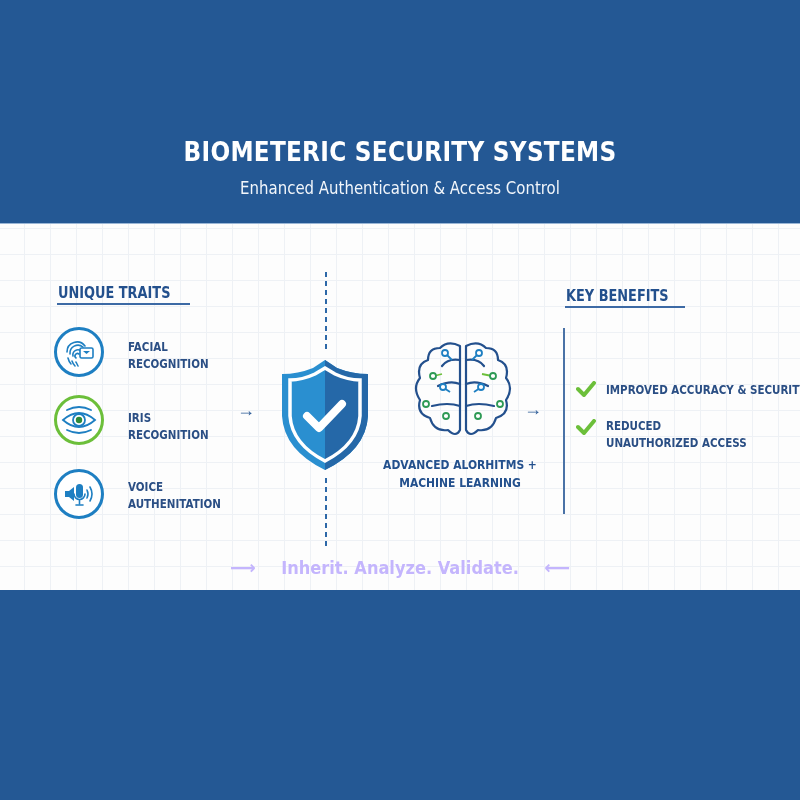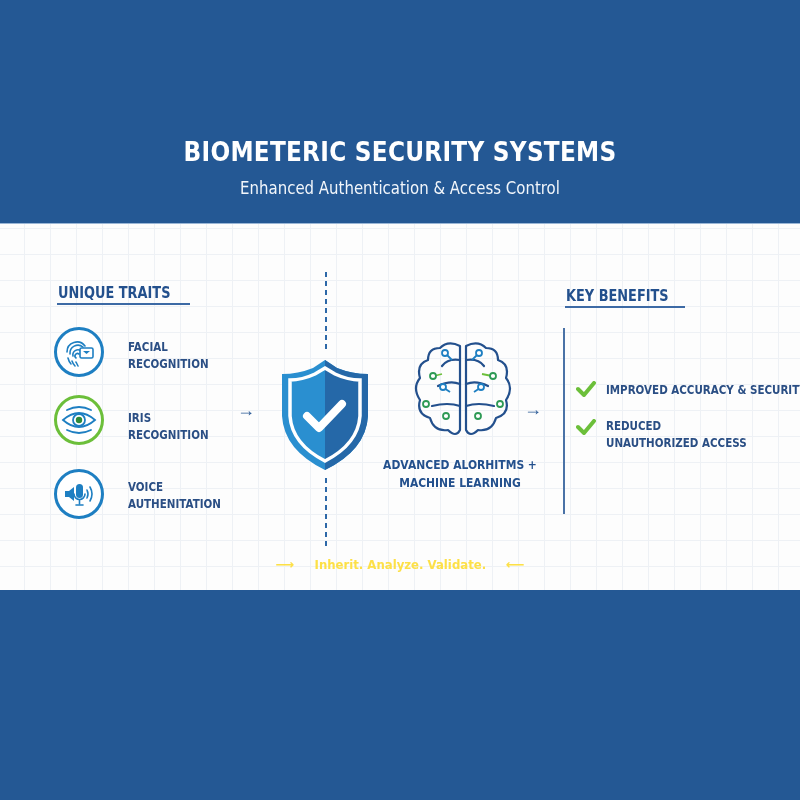--- a/index.html
+++ b/index.html
@@ -16,21 +16,21 @@
   .trait-circle { position:absolute; width:50px; height:50px; border-radius:50%; border:3px solid #1e7fc2; background:#fff; box-sizing:border-box; }
   .trait-circle.green { border-color:#6cbf3a; }
   .trait-circle svg { position:absolute; left:0; top:0; }
   .trait-label { position:absolute; color:#2a4e84; font-family:"DejaVu Sans", sans-serif; font-weight:bold; font-size:12px; line-height:17px; transform-origin:left top; transform:scaleX(0.86); white-space:nowrap; }
   .arrow { position:absolute; color:#2d5c97; font-size:18px; line-height:18px; }
   .dash-line { position:absolute; left:325px; width:2px; background:repeating-linear-gradient(to bottom, #2d68a8 0 5px, transparent 5px 9px); }
   .benefit-line { position:absolute; left:563px; top:328px; width:2px; height:186px; background:#4a72a6; }
   .ml-label { position:absolute; left:370px; width:180px; top:456px; text-align:center; color:#23508d; font-family:"DejaVu Sans", sans-serif; font-weight:bold; font-size:12.5px; line-height:18px; transform:scaleX(0.86); }
   .check { position:absolute; }
   .benefit { position:absolute; color:#2a4e84; font-family:"DejaVu Sans", sans-serif; font-weight:bold; font-size:12px; line-height:17px; transform-origin:left top; transform:scaleX(0.86); white-space:nowrap; }
-  .tagline { position:absolute; left:0; width:800px; top:557px; text-align:center; color:#fde047; font-family:"DejaVu Sans", sans-serif; font-weight:bold; font-size:13px; }
+  .tagline { position:absolute; left:0; width:800px; top:557px; text-align:center; color:#c4b5fd; font-family:"DejaVu Sans", sans-serif; font-weight:bold; font-size:18px; }
   .tagline .t { display:inline-block; transform:scaleX(0.9); margin:0 6px; }
 </style>
 </head>
 <body>
 
 <div class="header"></div>
 <div class="title">BIOMETERIC SECURITY SYSTEMS</div>
 <div class="subtitle">Enhanced Authentication &amp; Access Control</div>
 
 <div class="panel"></div>

